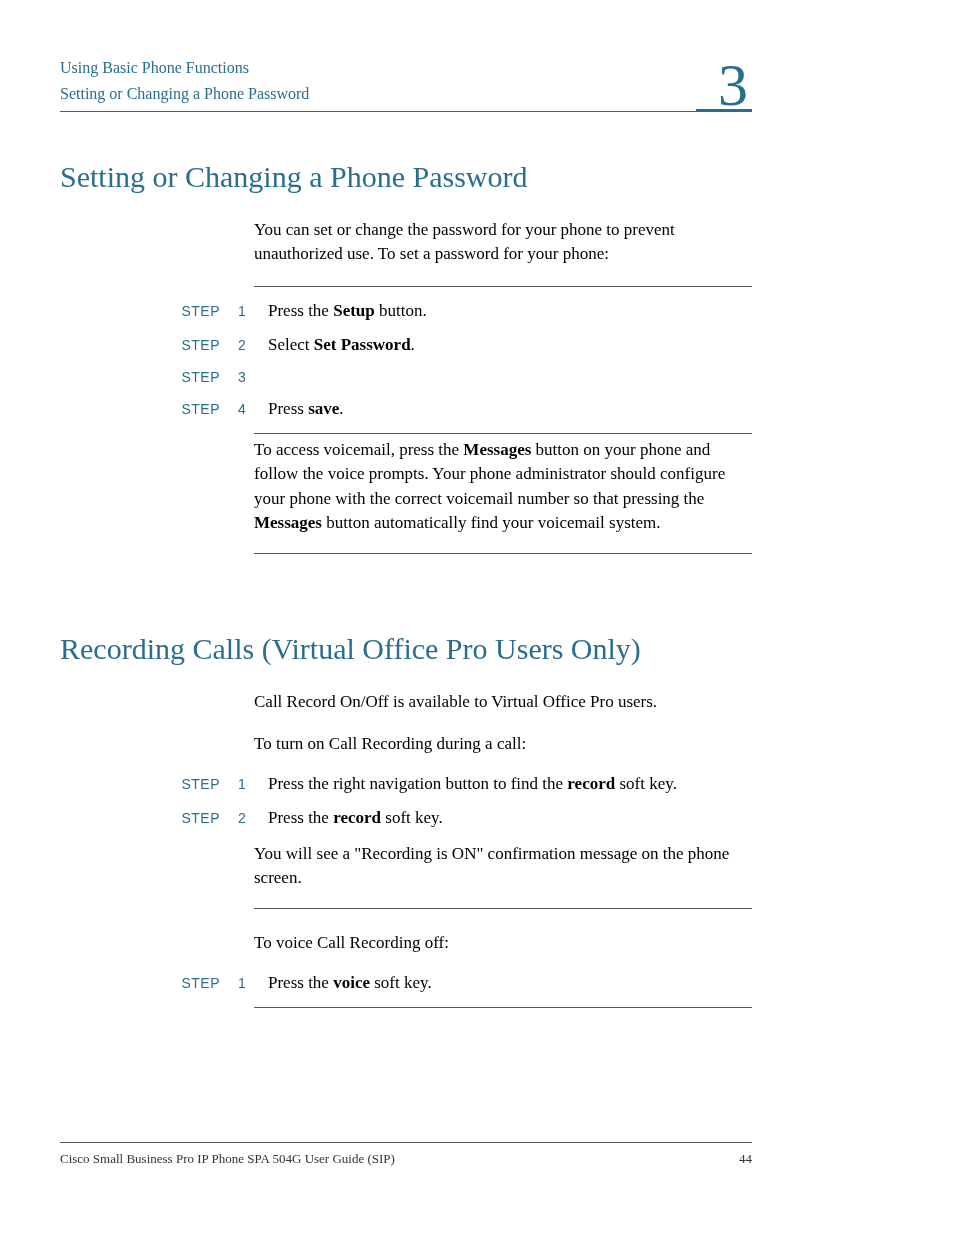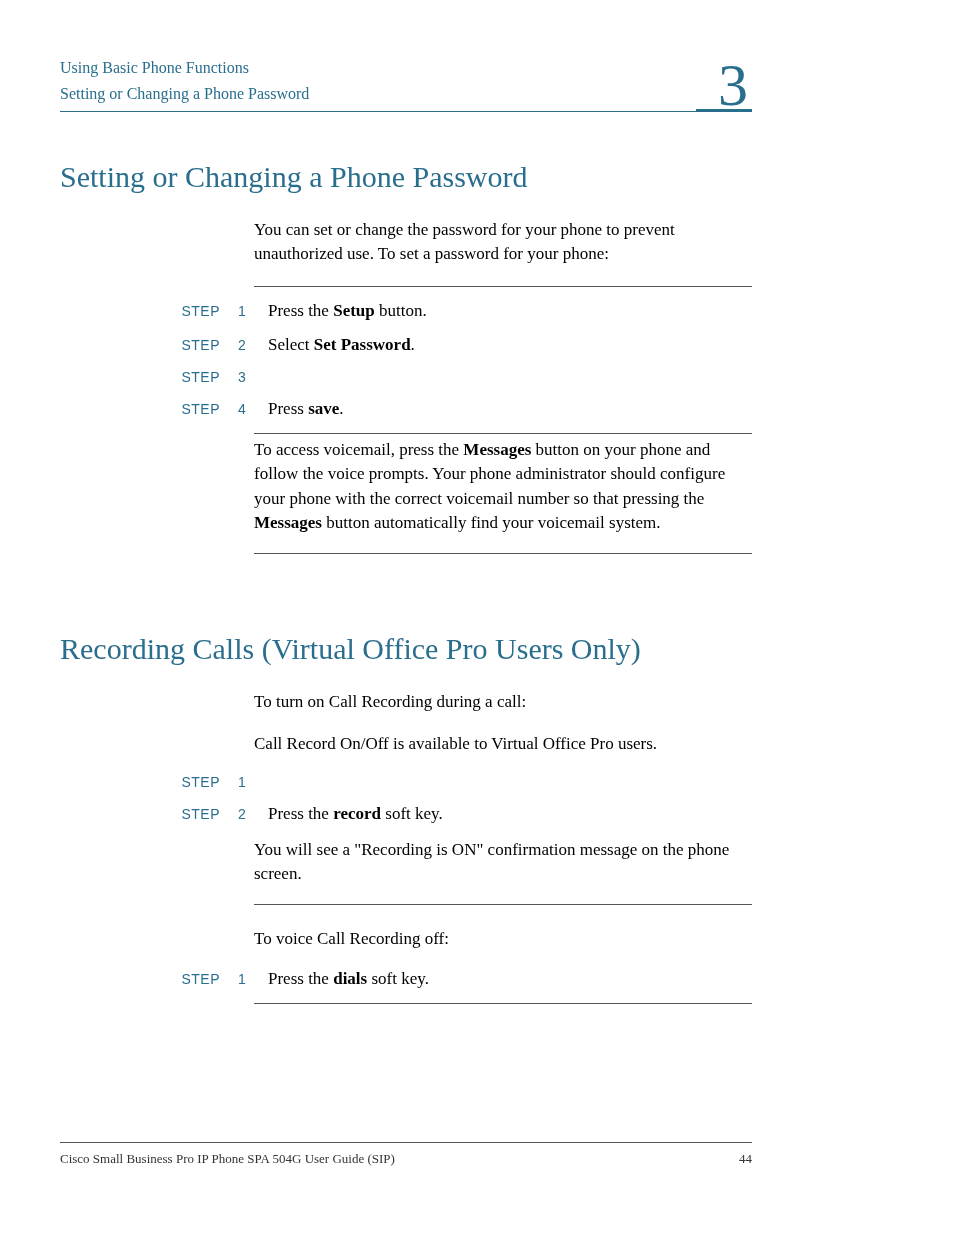--- a/index.html
+++ b/index.html
@@ -166,46 +166,47 @@
 
   <div class="body-block">
     <p>
       <span>To access voicemail, press the </span><strong>Messages</strong><span> button on your phone and follow the voice prompts. Your phone administrator should configure your phone with the correct voicemail number so that pressing the </span><strong>Messages</strong><span> button automatically find your voicemail system.</span>
     </p>
   </div>
   <hr class="hr-section">
 
   <h1 class="section mt-large">Recording Calls (Virtual Office Pro Users Only)</h1>
   <div class="body-block">
+    <p>Call Record On/Off is available to Virtual Office Pro users.</p>
     <p>To turn on Call Recording during a call:</p>
-    <p>Call Record On/Off is available to Virtual Office Pro users.</p>
   </div>
   <div class="steps">
     <div class="step-row">
       <span class="step-label">STEP</span>
       <span class="step-num">1</span>
+      <span class="step-text"><span>Press the right navigation button to find the </span><strong>record</strong><span> soft key.</span></span>
     </div>
     <div class="step-row">
       <span class="step-label">STEP</span>
       <span class="step-num">2</span>
       <span class="step-text"><span>Press the </span><strong>record</strong><span> soft key.</span></span>
     </div>
   </div>
   <div class="body-block">
     <p>You will see a "Recording is ON" confirmation message on the phone screen.</p>
   </div>
   <hr class="hr-section">
   <div class="body-block" style="margin-top:22px;">
     <p>To voice Call Recording off:</p>
   </div>
   <div class="steps">
     <div class="step-row">
       <span class="step-label">STEP</span>
       <span class="step-num">1</span>
-      <span class="step-text"><span>Press the </span><strong>dials</strong><span> soft key.</span></span>
+      <span class="step-text"><span>Press the </span><strong>voice</strong><span> soft key.</span></span>
     </div>
   </div>
   <hr class="hr-section">
 
   <div class="footer">
     <span>Cisco Small Business Pro IP Phone SPA 504G User Guide (SIP)</span>
     <span>44</span>
   </div>
 </div>
 

